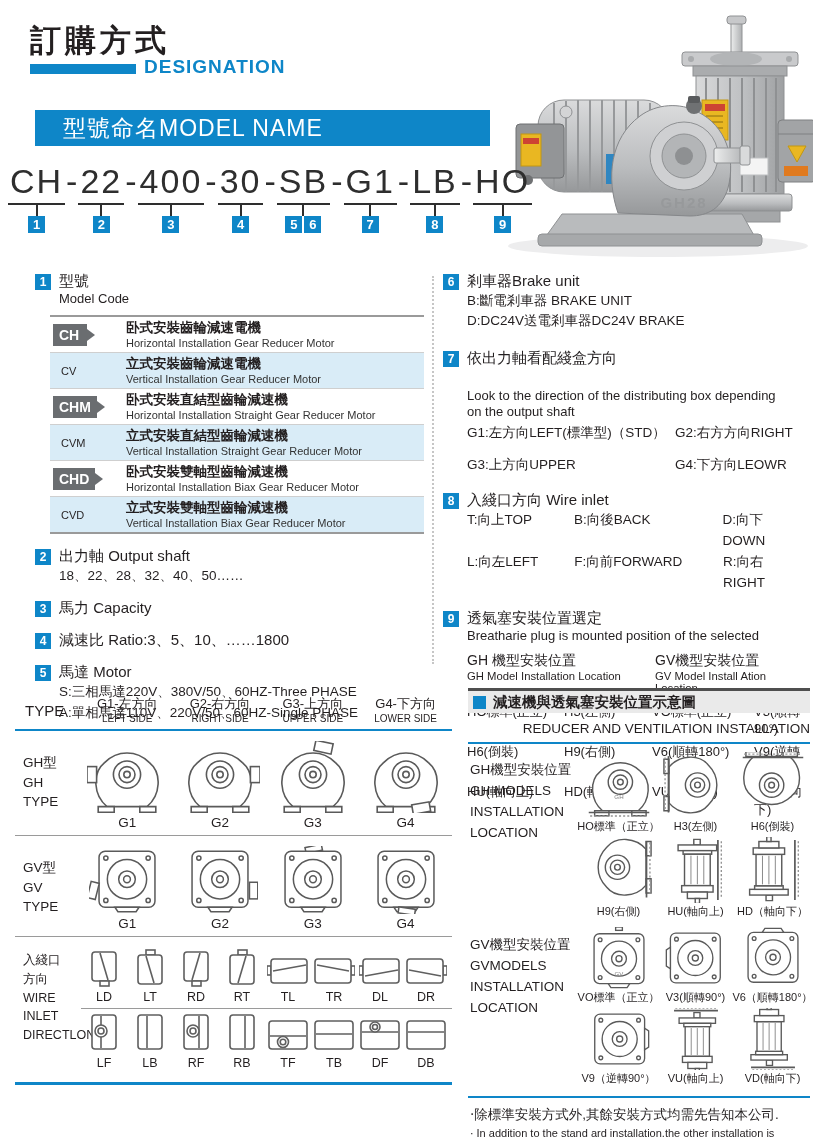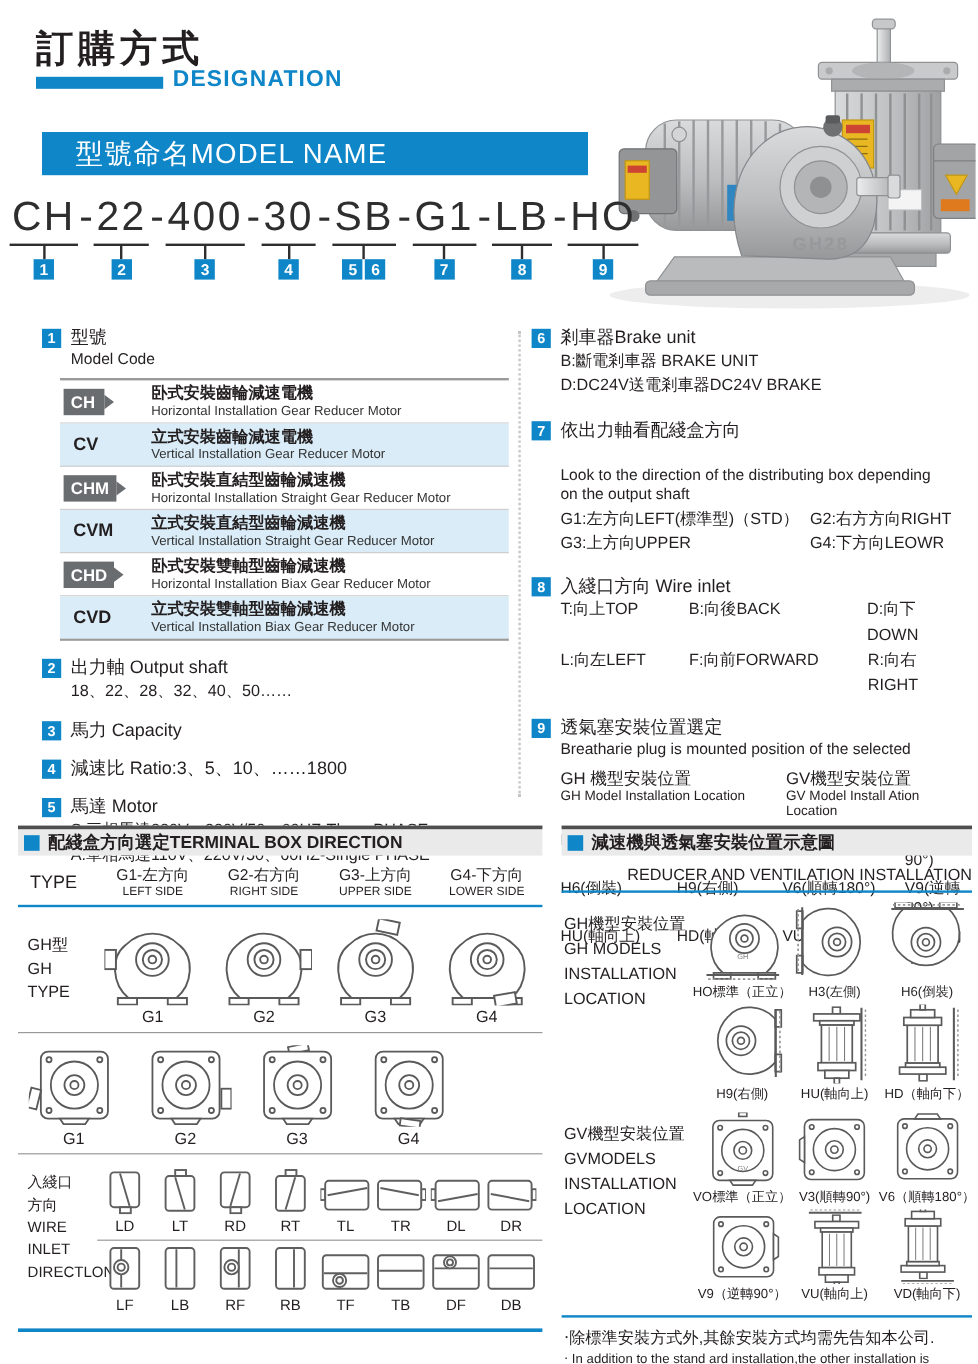--- a/index.html
+++ b/index.html
@@ -43,27 +43,27 @@
 
   
   .mtable { margin:9px 0 0 15px; width:374px; border-top:2px solid #9a9a9a; border-bottom:2px solid #9a9a9a; }
   .mrow { display:flex; align-items:stretch; border-bottom:1px solid #cfcfcf; min-height:27px; }
   .mrow:last-child { border-bottom:none; }
   .mrow.blue { background:var(--rowblue); }
   .mlabel { width:64px; display:flex; align-items:center; padding-left:3px; }
   .tag { position:relative; background:var(--dark); color:#fff; font-size:14px; font-weight:700; padding:3px 6px; min-width:34px; }
   .tag::after { content:""; position:absolute; right:-8px; top:50%; margin-top:-6px;
     border-top:6px solid transparent; border-bottom:6px solid transparent; border-left:8px solid var(--dark); }
-  .plain { font-size:15px; font-weight:700; padding-left:8px; }
+  .plain { font-size:11px; font-weight:400; padding-left:8px; }
   .mdesc { flex:1; padding:2px 0 3px 12px; }
   .mzh { font-size:13.5px; font-weight:700; }
   .men { font-size:11px; color:#333; }
 
   .sp14 { margin-top:13px; }
-  .g-grid { display:grid; grid-template-columns:208px auto; row-gap:2px; margin-left:24px; font-size:13.5px; margin-top:3px; }
+  .g-grid { display:grid; grid-template-columns:208px auto; row-gap:14px; margin-left:24px; font-size:13.5px; margin-top:3px; }
   .s8row { display:flex; margin-left:24px; font-size:13.5px; line-height:1.55; }
   .s8row span:nth-child(1){ width:108px; } .s8row span:nth-child(2){ width:150px; }
   .gv-heads { display:grid; grid-template-columns:188px auto; margin-left:24px; margin-top:9px; }
   .gv-heads .h1 { font-size:14px; } .gv-heads .h2 { font-size:11.3px; }
   .codes { display:grid; grid-template-columns:97px 88px 102px auto; margin-left:24px; margin-top:9px; row-gap:7px; font-size:13px; }
 
   
   .bl { position:absolute; left:15px; top:688px; width:437px; }
   .panel-head { height:25px; background:#eaeaea; border-top:3px solid #4f4f4f; display:flex; align-items:center;
     gap:7px; padding-left:5px; font-size:14.5px; font-weight:700; }
@@ -479,24 +479,20 @@
           <span>V9(逆轉90°)</span>
         <span>HU(軸向上)</span>
           <span>HD(軸向下)</span>
           <span>VU(軸向上)</span>
           <span>VD(軸向下)</span>
       </div>
     </div>
   </div>
 
   <div class="bl">
-    <div class="panel-head">
-      <div class="bluesq"></div>
-      <span>配綫盒方向選定TERMINAL BOX DIRECTION</span>
-    </div>
     <div class="bl-cols">
       <div class="bl-type">TYPE</div>
       <div class="bl-col">
           <div class="zh">G1-左方向</div>
           <div class="en">LEFT SIDE</div>
         </div>
       <div class="bl-col">
           <div class="zh">G2-右方向</div>
           <div class="en">RIGHT SIDE</div>
         </div>
@@ -543,20 +539,24 @@
             <use href="#s-gh" y="3"></use>
             <g transform="rotate(-10 68 84)">
               <rect class="ln" x="58" y="78" width="22" height="12"></rect>
             </g>
           </svg>
         <div class="cap">G4</div>
       </div>
     </div>
 
     <div class="bl-row">
+      <div class="bl-rowlabel">
+          <div>GV型</div>
+          <div>GV TYPE</div>
+        </div>
       <div class="cell">
         <svg width="76" height="68" viewBox="0 0 100 90">
             <use href="#s-gv" y="1"></use>
             <g transform="rotate(14 6 58)">
               <rect class="ln" x="0" y="48" width="11" height="22"></rect>
             </g>
           </svg>
         <div class="cap">G1</div>
       </div>
       <div class="cell">

